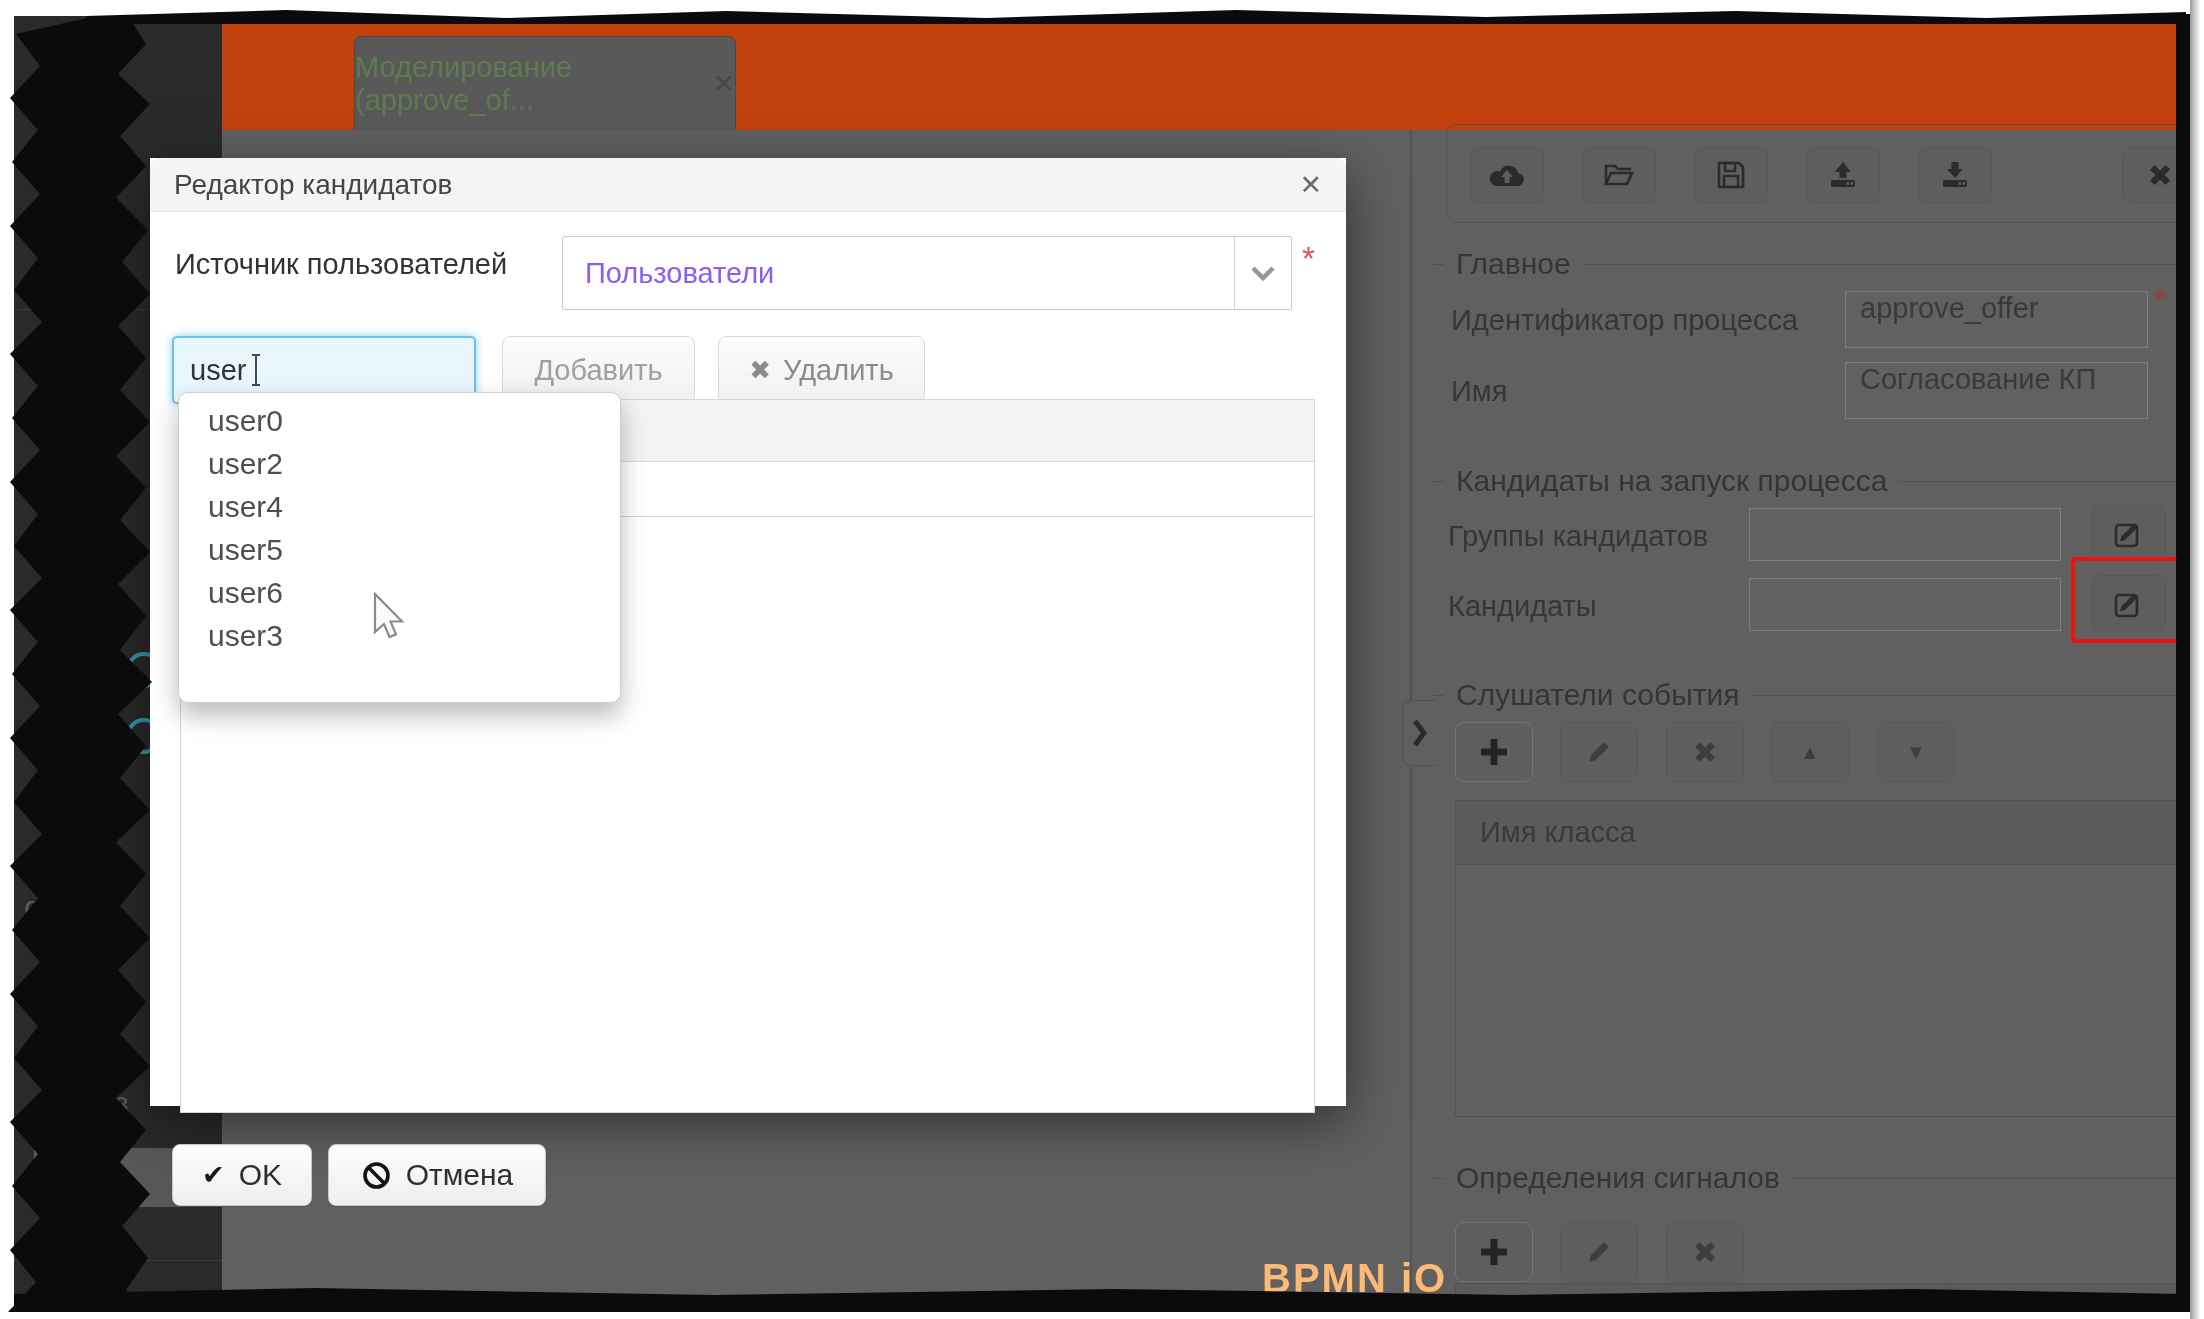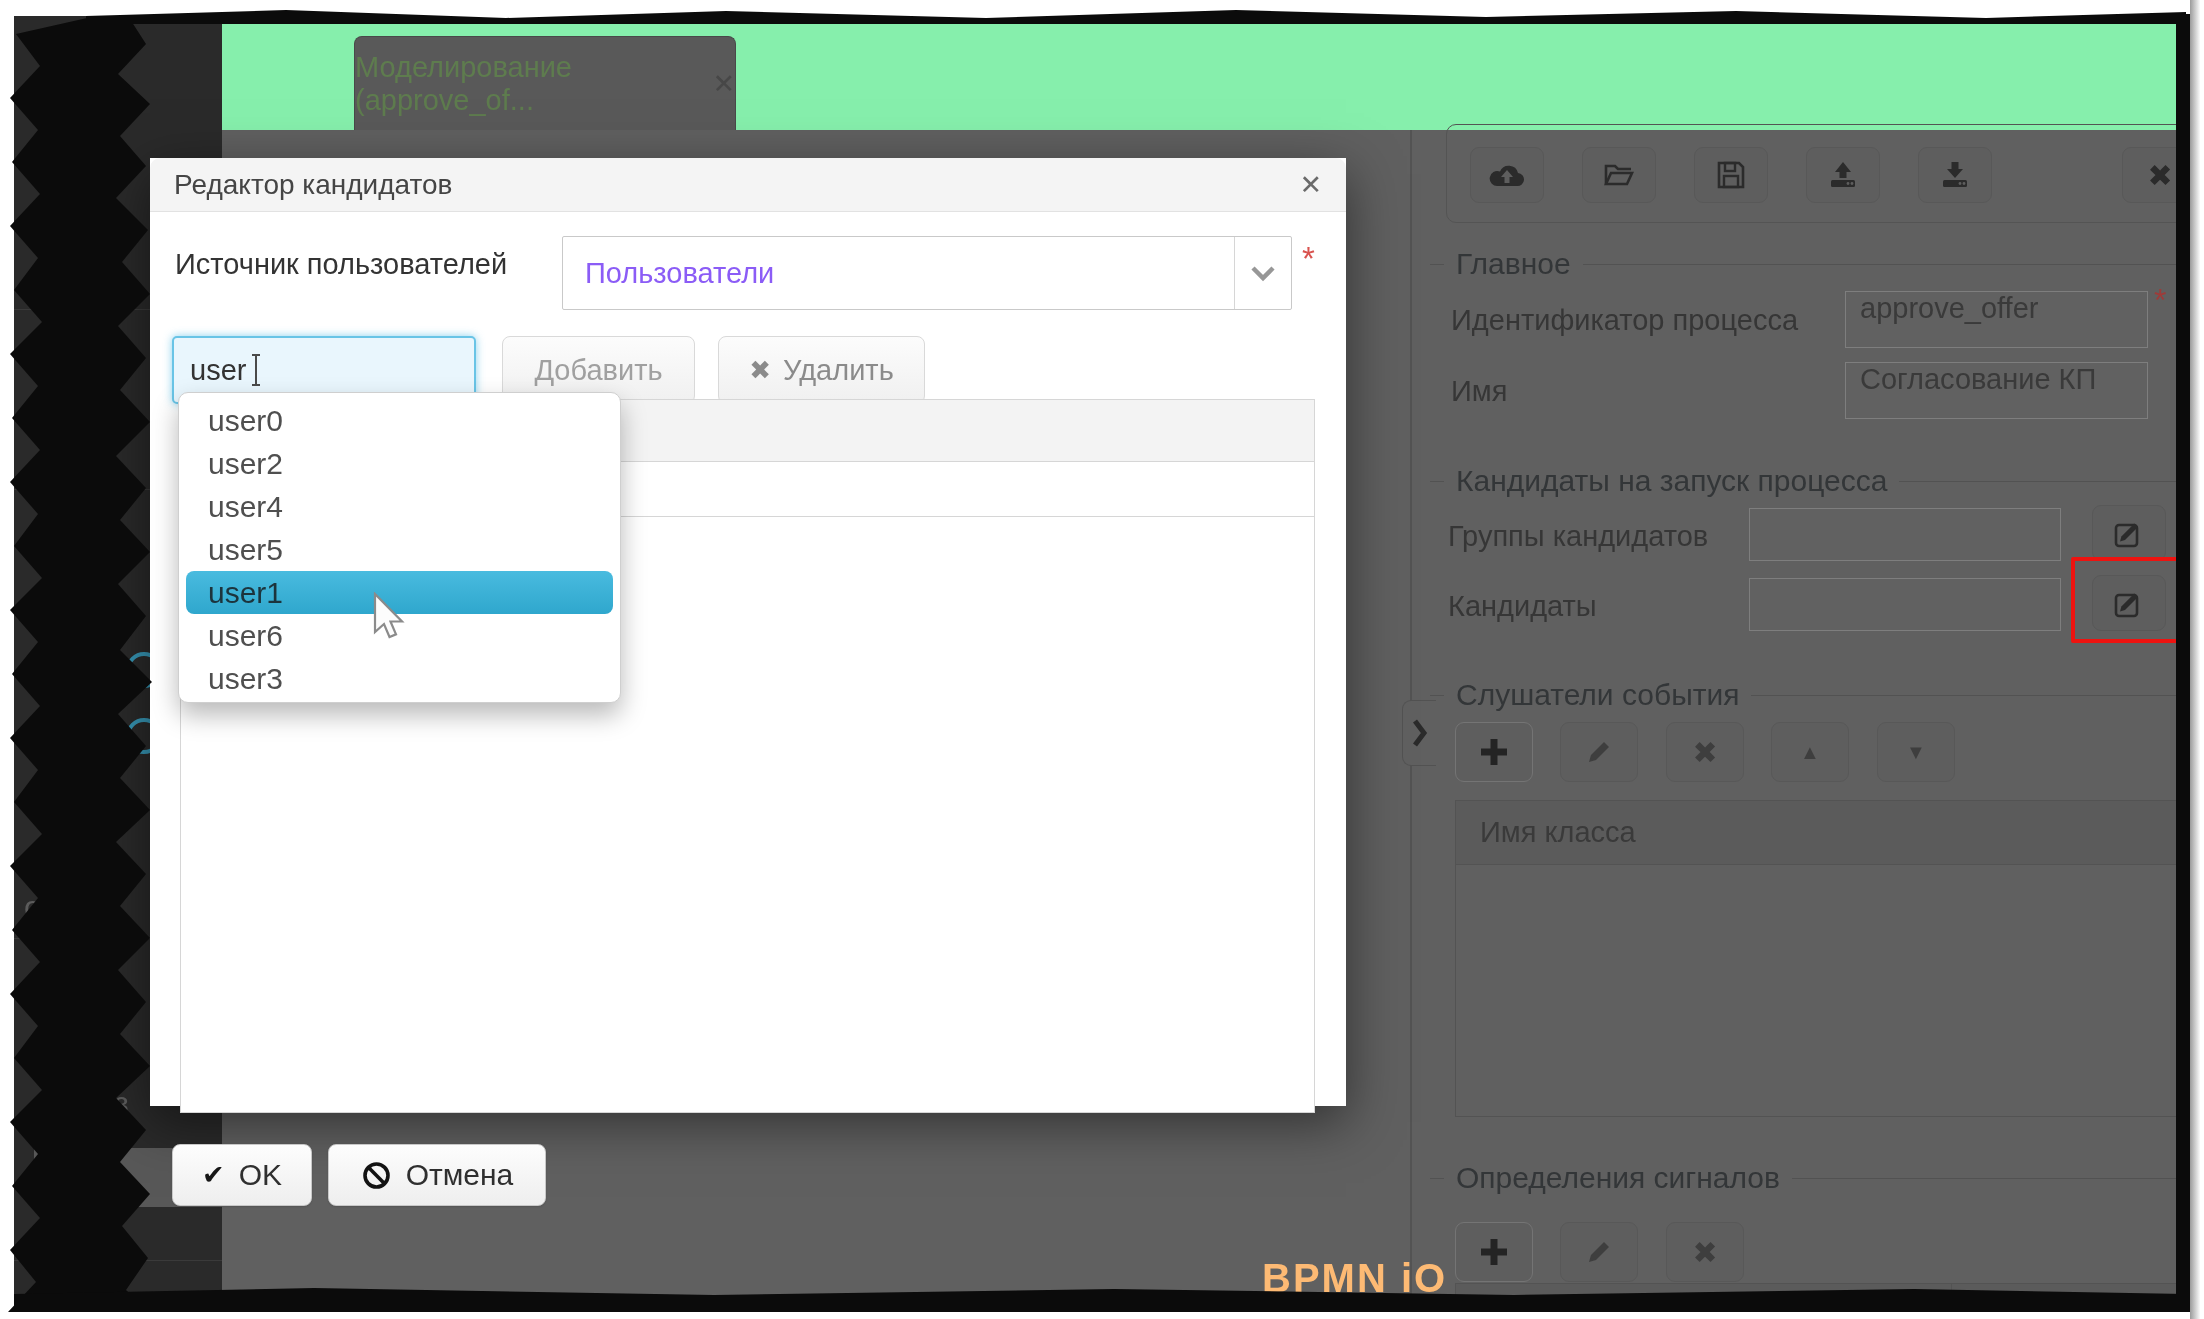--- a/index.html
+++ b/index.html
@@ -7,21 +7,21 @@
   body { font-family:"Liberation Sans","DejaVu Sans",sans-serif; }
   #app { position:relative; width:2204px; height:1319px; background:#ffffff; overflow:hidden; }
 
   
   .sidebar { position:absolute; left:14px; top:16px; width:208px; height:1281px; background:#2a2a2a; z-index:2; }
   .sb-divider { position:absolute; left:0; width:100%; height:1px; background:#3a3a3a; }
   .sb-frag { position:absolute; color:#5c5c5c; font-size:31px; }
   .sb-row-highlight { position:absolute; left:20px; top:1132px; width:188px; height:59px; background:#585858; }
   .sb-ring { position:absolute; width:36px; height:36px; border:4px solid #3797b6; border-radius:50%; }
 
-  .tab-strip { position:absolute; left:222px; top:18px; width:1964px; height:112px; background:#86efac; z-index:2; }
+  .tab-strip { position:absolute; left:222px; top:18px; width:1964px; height:112px; background:#c2410c; z-index:2; }
   .active-tab { position:absolute; left:132px; top:18px; width:382px; height:94px; background:#595959;
                 border:1px solid #494949; border-bottom:none; border-radius:8px 8px 0 0;
                 display:flex; align-items:center; justify-content:center; gap:26px; }
   .active-tab .t-label { color:#5e7c4e; font-size:29px; }
   .active-tab .t-close { color:#474747; font-size:27px; }
 
   .canvas { position:absolute; left:222px; top:130px; width:1964px; height:1167px; background:#606060; z-index:2; }
   .panel-divider { position:absolute; left:1188px; top:0; width:2px; height:1167px; background:#535353; }
   .bpmn-logo { position:absolute; left:1040px; top:1126px; color:#fdba74; font-size:40px; font-weight:bold; letter-spacing:2px; }
 
@@ -335,21 +335,20 @@
       </svg>
       <span>Отмена</span>
     </div>
   </div>
 
   <div class="dropdown">
     <div class="dd-item">user0</div>
     <div class="dd-item">user2</div>
     <div class="dd-item">user4</div>
     <div class="dd-item">user5</div>
-    <div class="dd-item selected">user1</div>
     <div class="dd-item">user6</div>
     <div class="dd-item">user3</div>
   </div>
 
   <svg class="mouse-cursor" width="36" height="48">
     <path d="M3,2 V40 L12,32 L17.5,45 L24,42.3 L18.5,29.5 H30 Z" fill="#fcfcfc" stroke="#8b8b8b" stroke-width="2.2"></path>
   </svg>
 
   <div class="torn torn-left"></div>
   <div class="torn torn-top"></div>

